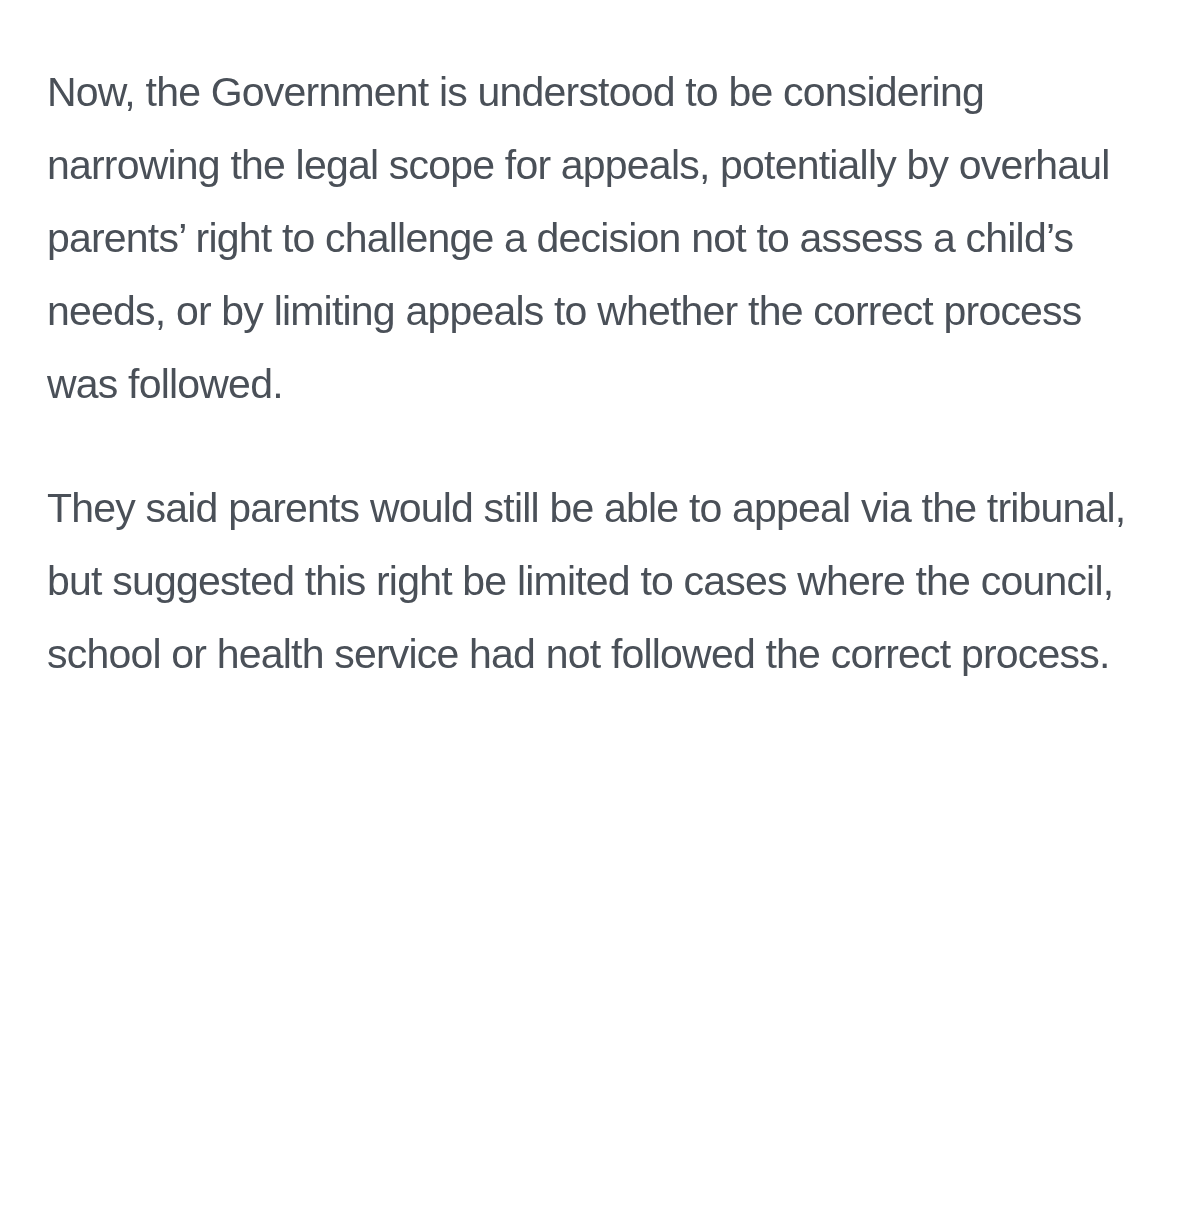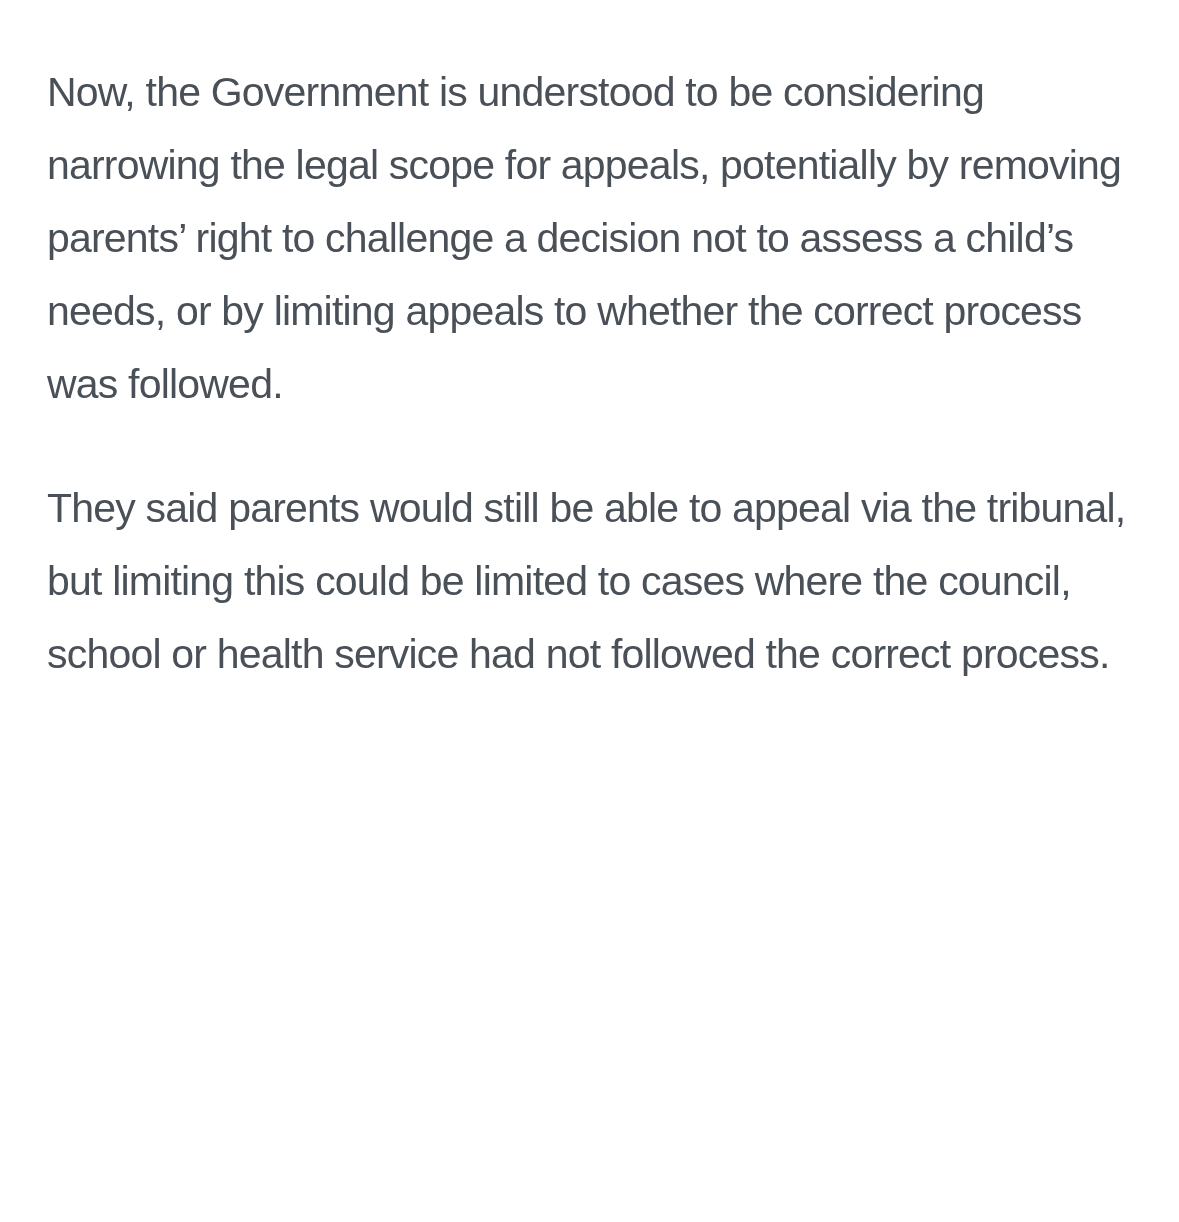--- a/index.html
+++ b/index.html
@@ -27,15 +27,15 @@
     letter-spacing: -0.8px;
     font-weight: 400;
     max-width: 1088px;
     margin: 0 0 51px 0;
   }
 </style>
 </head>
 <body>
 
 <main class="article-body">
-  <p>Now, the Government is understood to be considering narrowing the legal scope for appeals, potentially by removing parents’ right to challenge a decision not to assess a child’s needs, or by limiting appeals to whether the correct process was followed.</p>
-  <p>They said parents would still be able to appeal via the tribunal, but limiting this could be limited to cases where the council, school or health service had not followed the correct process.</p>
+  <p>Now, the Government is understood to be considering narrowing the legal scope for appeals, potentially by overhaul parents’ right to challenge a decision not to assess a child’s needs, or by limiting appeals to whether the correct process was followed.</p>
+  <p>They said parents would still be able to appeal via the tribunal, but suggested this right be limited to cases where the council, school or health service had not followed the correct process.</p>
 </main>
 
 </body></html>

